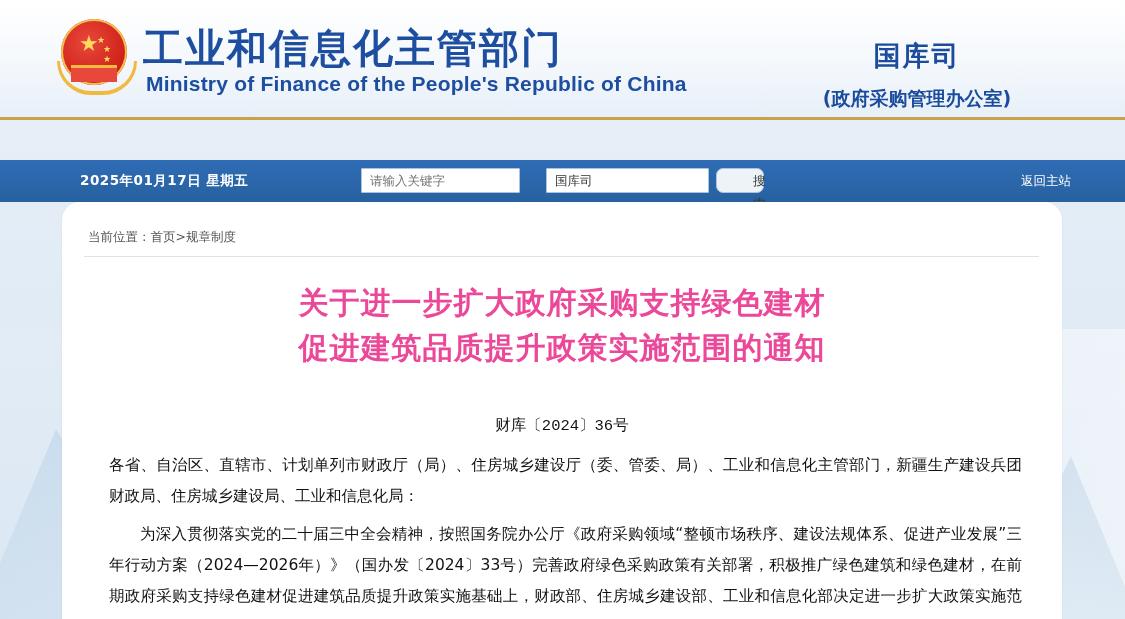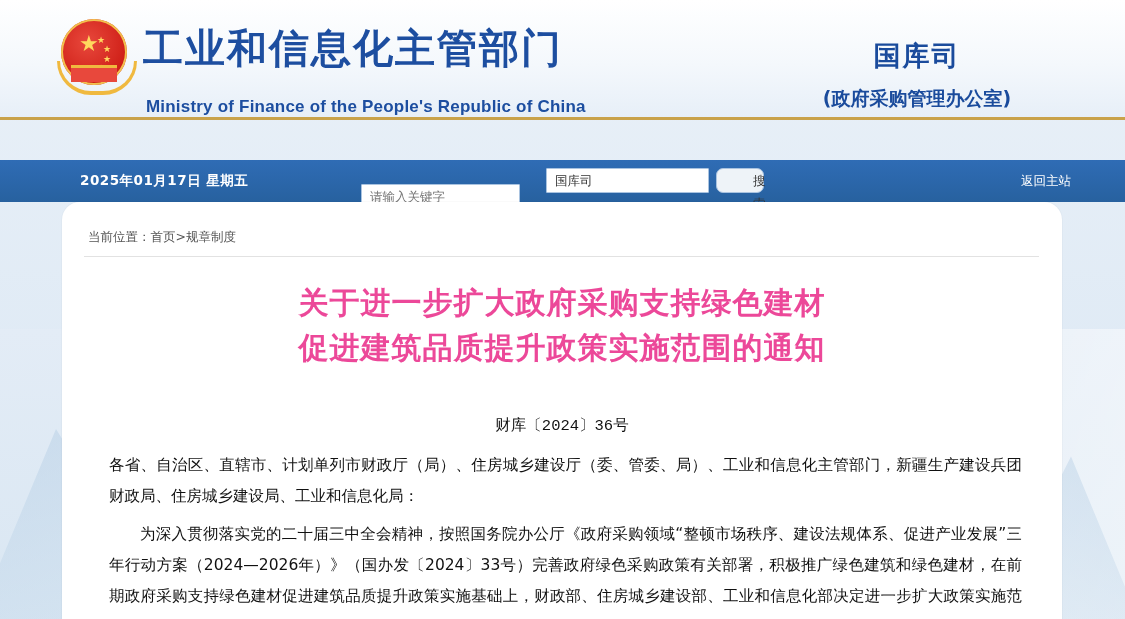--- a/index.html
+++ b/index.html
@@ -86,26 +86,25 @@
     font-weight: 700;
     color: #1d4ea0;
     letter-spacing: 2px;
     font-family: "DejaVu Sans", sans-serif;
     white-space: nowrap;
   }
   .title-en {
     position: absolute;
     left: 146px;
     top: 72px;
-    font-size: 17px;
+    font-size: 21px;
     font-weight: 700;
     color: #1d4ea0;
     letter-spacing: 0.2px;
     white-space: nowrap;
-    margin-top: 25px;
   }
   .dept {
     position: absolute;
     right: 58px;
     top: 38px;
     text-align: center;
     width: 300px;
   }
   .dept-main {
     font-size: 27px;
@@ -135,21 +134,21 @@
     left: 80px;
     top: 12px;
     font-size: 13.5px;
     font-weight: 700;
     letter-spacing: 0.5px;
     font-family: "DejaVu Sans", sans-serif;
   }
   .search-input {
     position: absolute;
     left: 361px;
-    top: 24px;
+    top: 8px;
     width: 159px;
     height: 25px;
     border: 1px solid #a9c3e0;
     background: #fff;
     color: #7a7a7a;
     font-size: 12.5px;
     padding: 4px 8px;
     box-sizing: border-box;
     font-family: "DejaVu Sans", sans-serif;
     border-radius: 1px;

